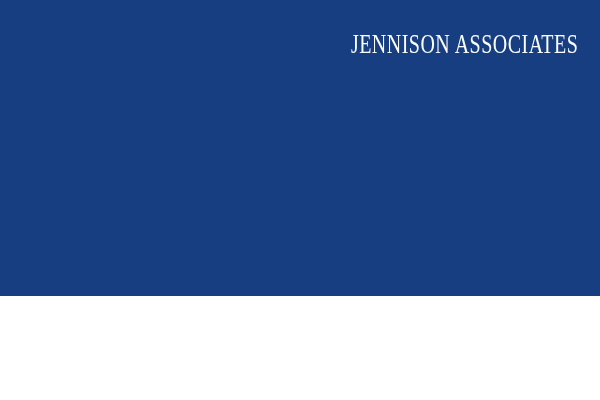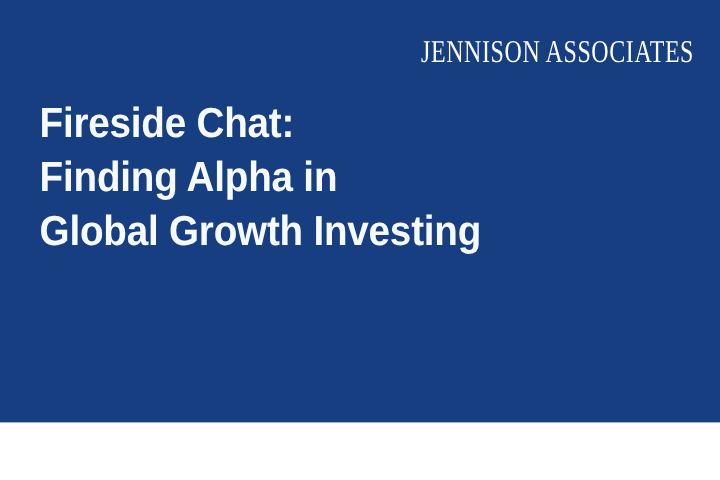--- a/index.html
+++ b/index.html
@@ -9,21 +9,21 @@
   body {
     width: 600px;
     height: 400px;
     overflow: hidden;
     font-family: "Liberation Sans", sans-serif;
   }
 
   #slide {
     position: relative;
     width: 600px;
-    height: 352px;
+    height: 296px;
     background: #163E80;
     overflow: hidden;
   }
 
   
   #brand {
     position: absolute;
     top: 29px;
     right: 22px;
     height: 28px;
@@ -81,20 +81,15 @@
 </style>
 </head>
 <body>
 
 <div id="slide">
 
   <div id="brand">
     <div id="brand-wordmark">JENNISON ASSOCIATES</div>
   </div>
 
-  <div id="title-block">
-    <div class="title-line">Fireside Chat:</div>
-    <div class="title-line">Finding Alpha in</div>
-    <div class="title-line">Global Growth Investing</div>
-  </div>
 
 
 </div>
 
 </body></html>

